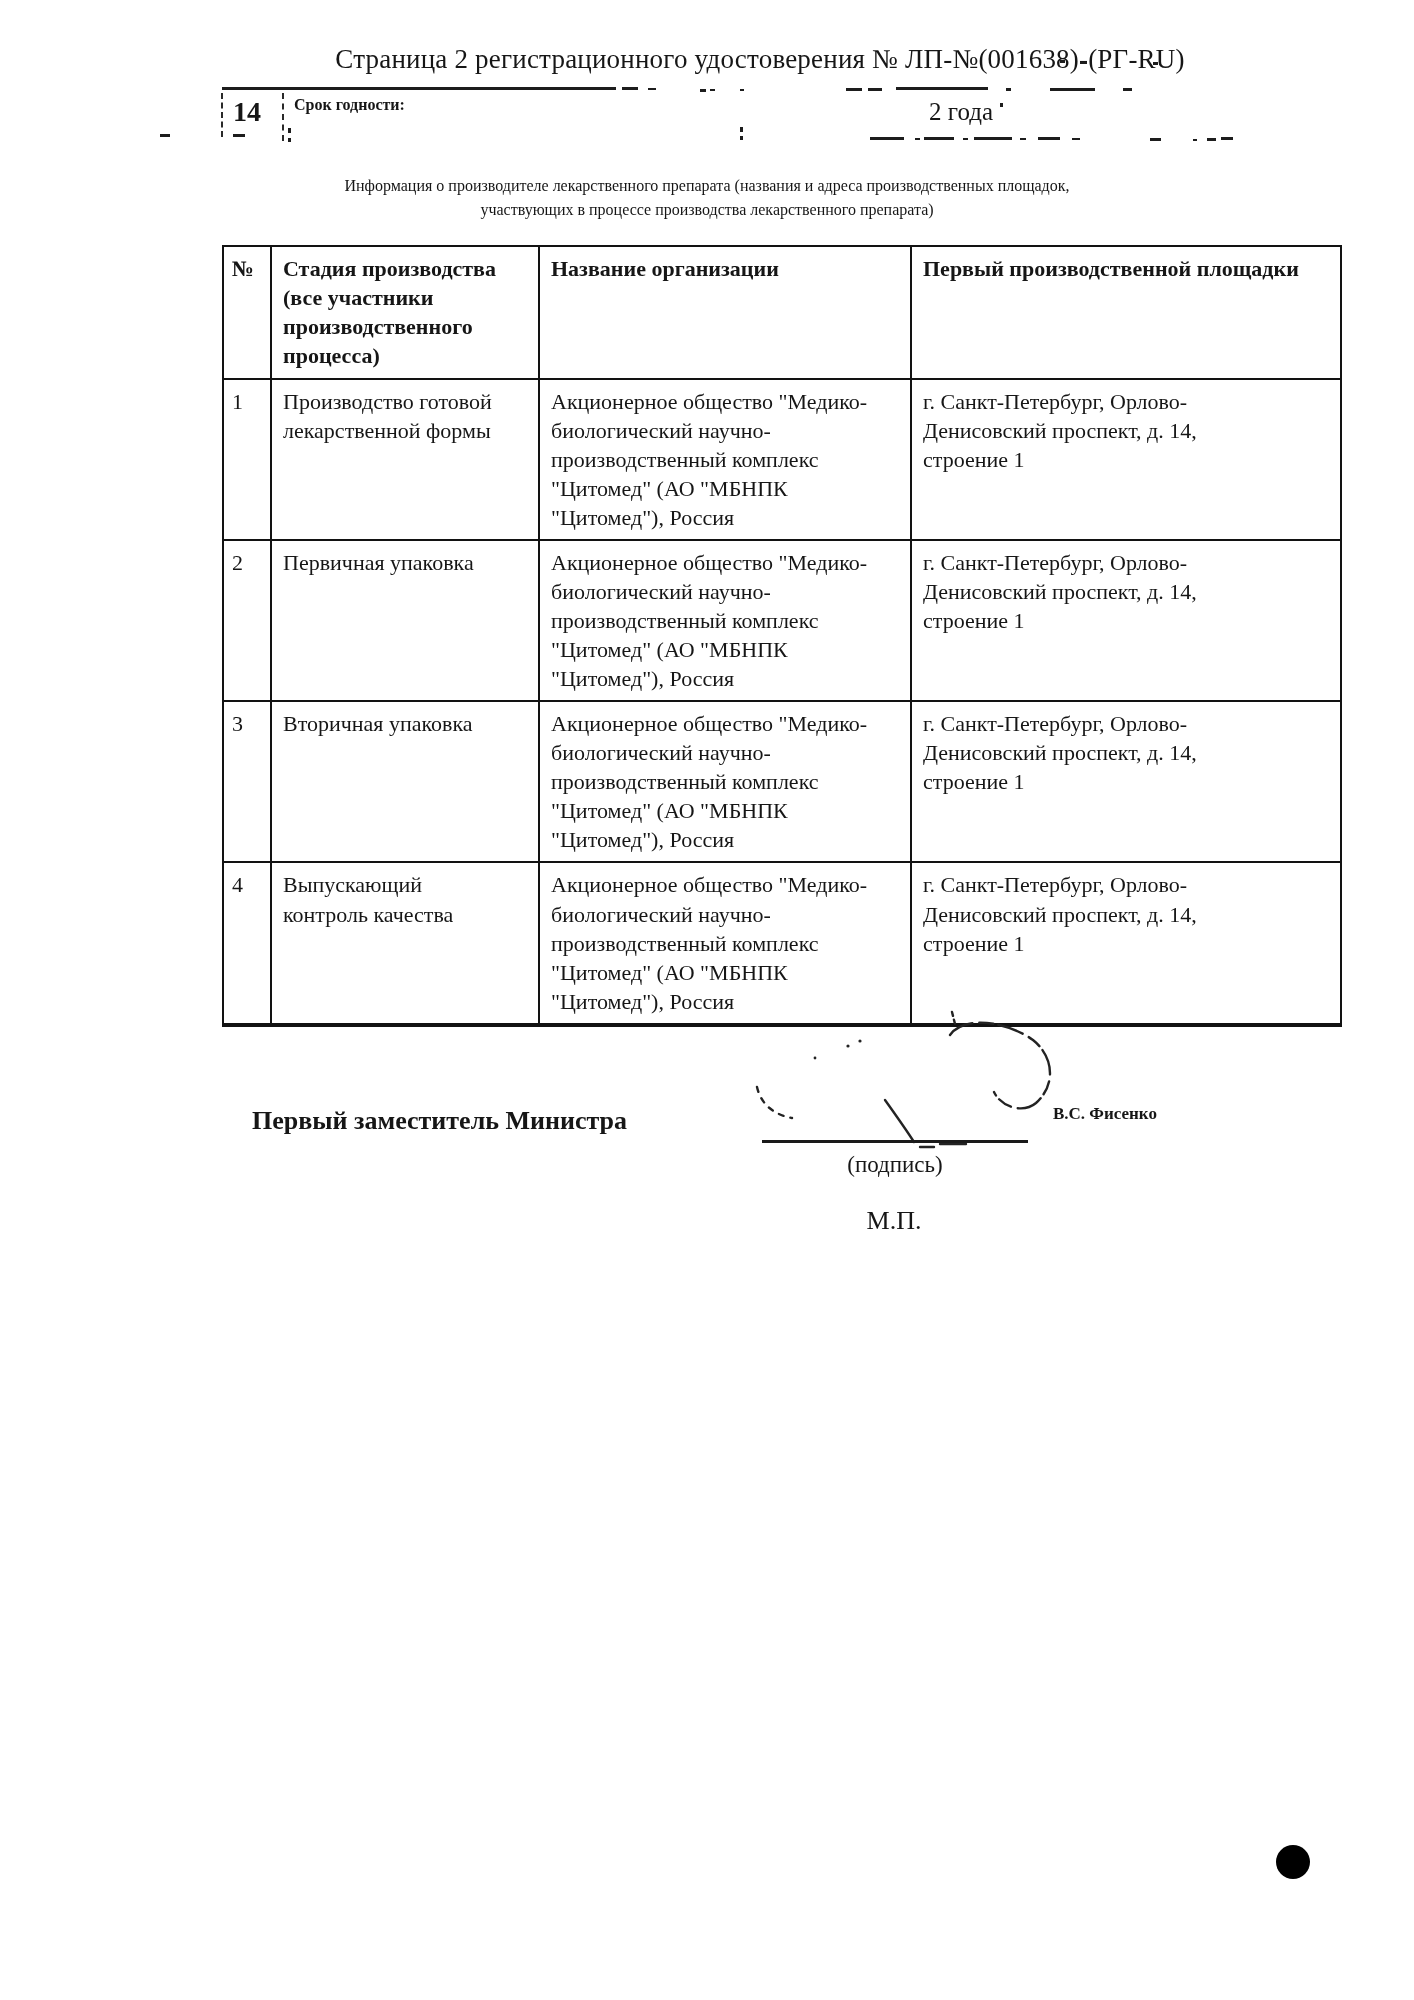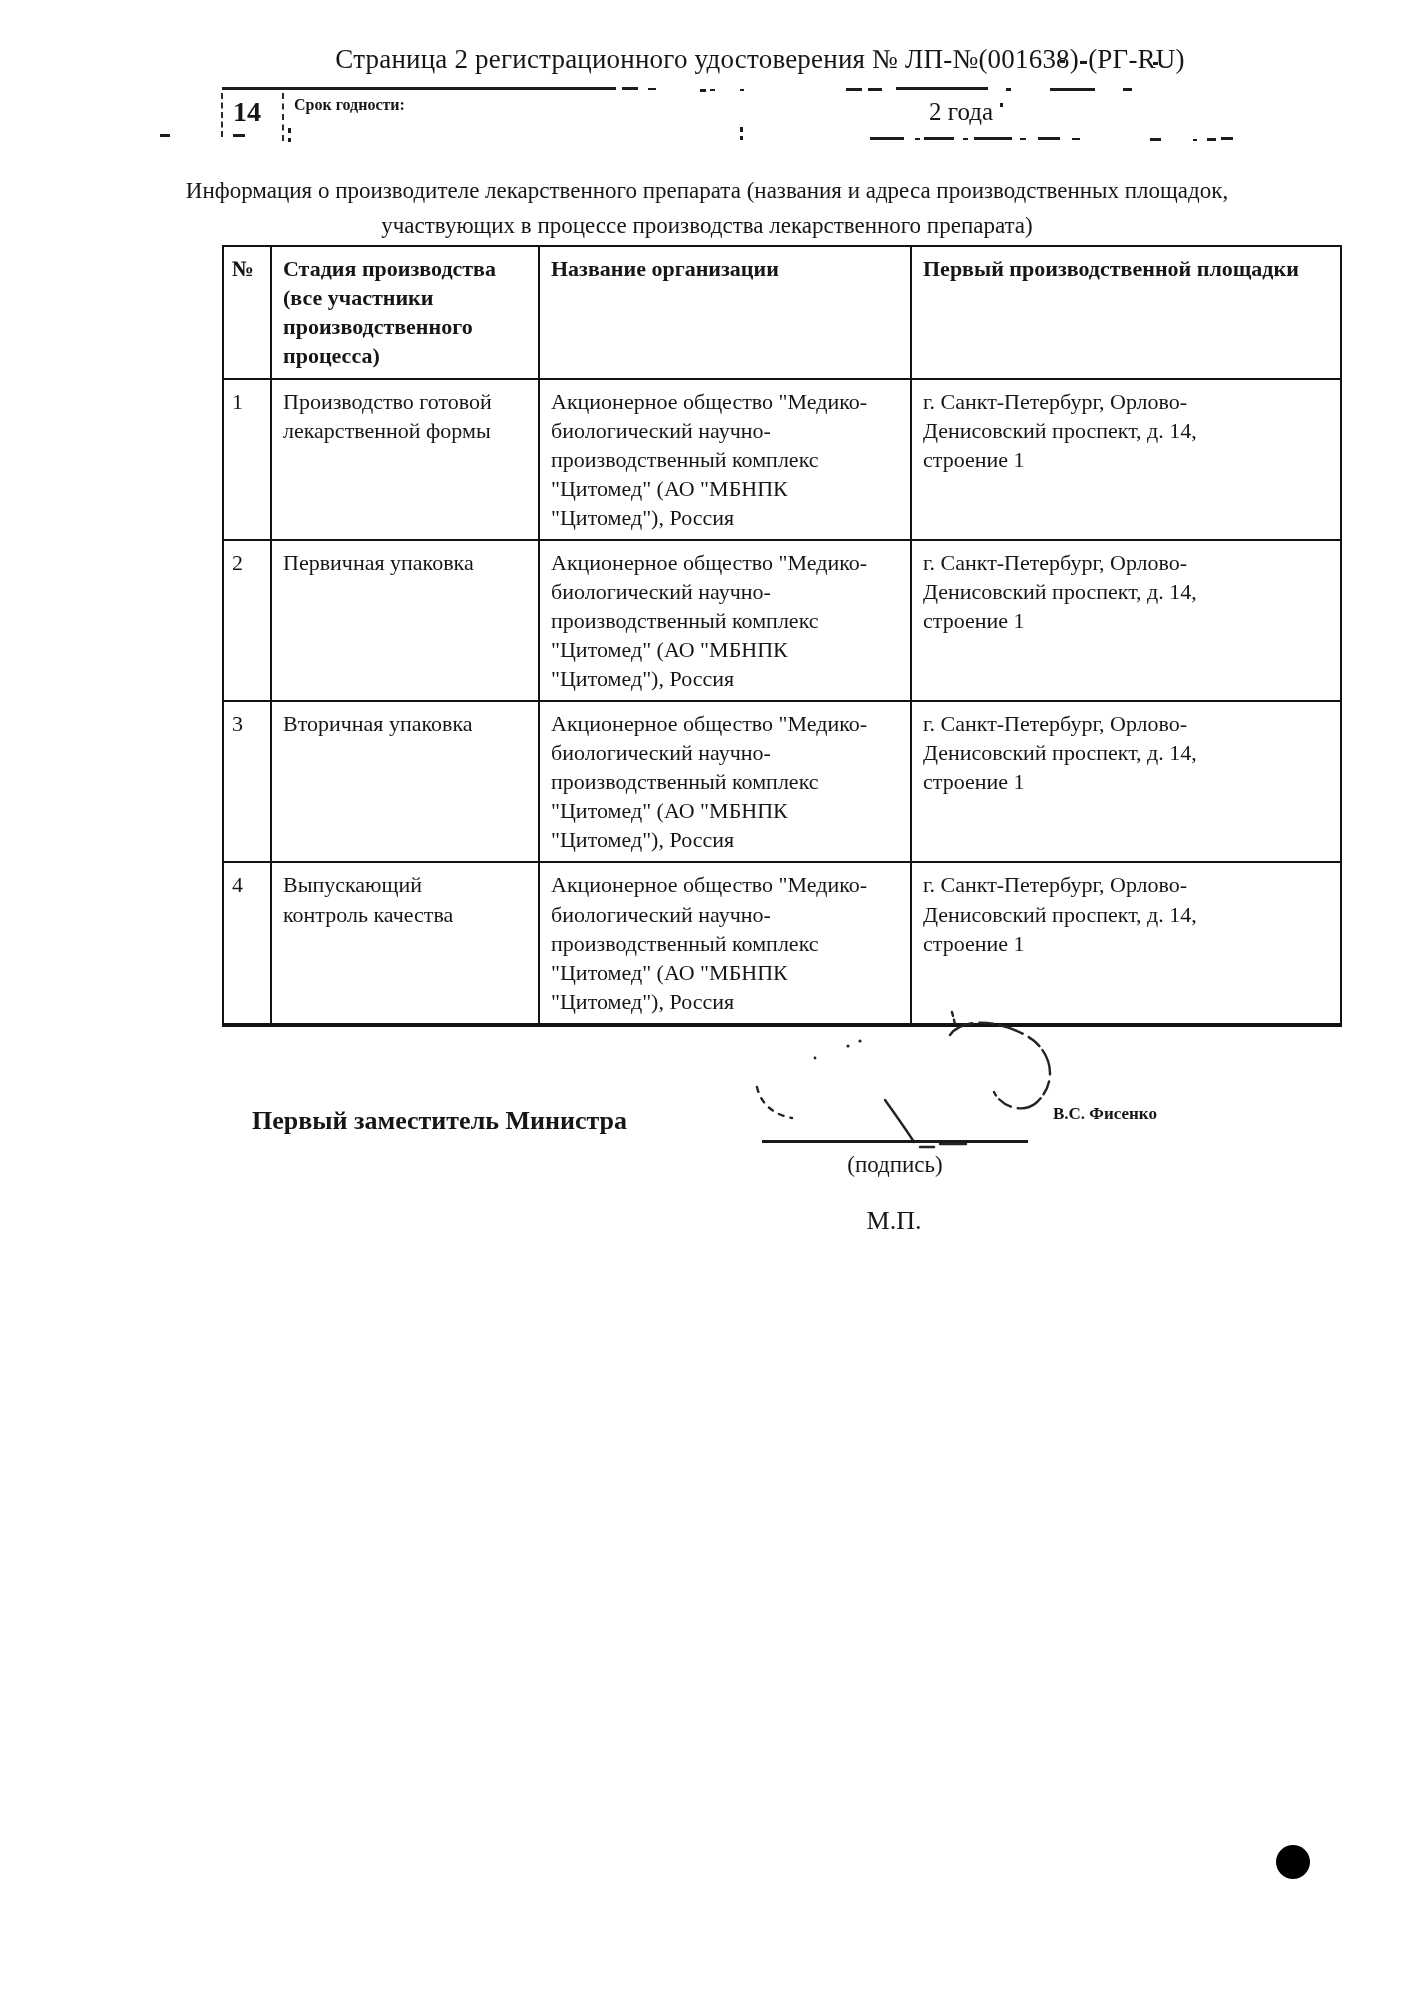--- a/index.html
+++ b/index.html
@@ -18,21 +18,21 @@
   }
   
   .frag{position:absolute;background:#1d1d1d;}
   .vdash{position:absolute;border-left:2px dashed #2a2a2a;width:0;}
   
   .row14-num{position:absolute;left:233px;top:96px;font-size:28px;font-weight:bold;}
   .row14-label{position:absolute;left:294px;top:96px;font-size:16px;font-weight:bold;}
   .row14-value{position:absolute;left:922px;top:98px;font-size:25px;margin-left:7px;}
   .intro{
     position:absolute;left:174px;top:174px;width:1066px;
-    text-align:center;font-size:23px;line-height:1.5;
+    text-align:center;font-size:16px;line-height:1.5;
   }
   
   .mtable{
     position:absolute;left:222px;top:245px;
     border-collapse:collapse;table-layout:fixed;width:1118px;
     font-size:22px;line-height:1.32;
   }
   .mtable td{
     border:2px solid #121212;
     vertical-align:top;padding:7px 11px;

